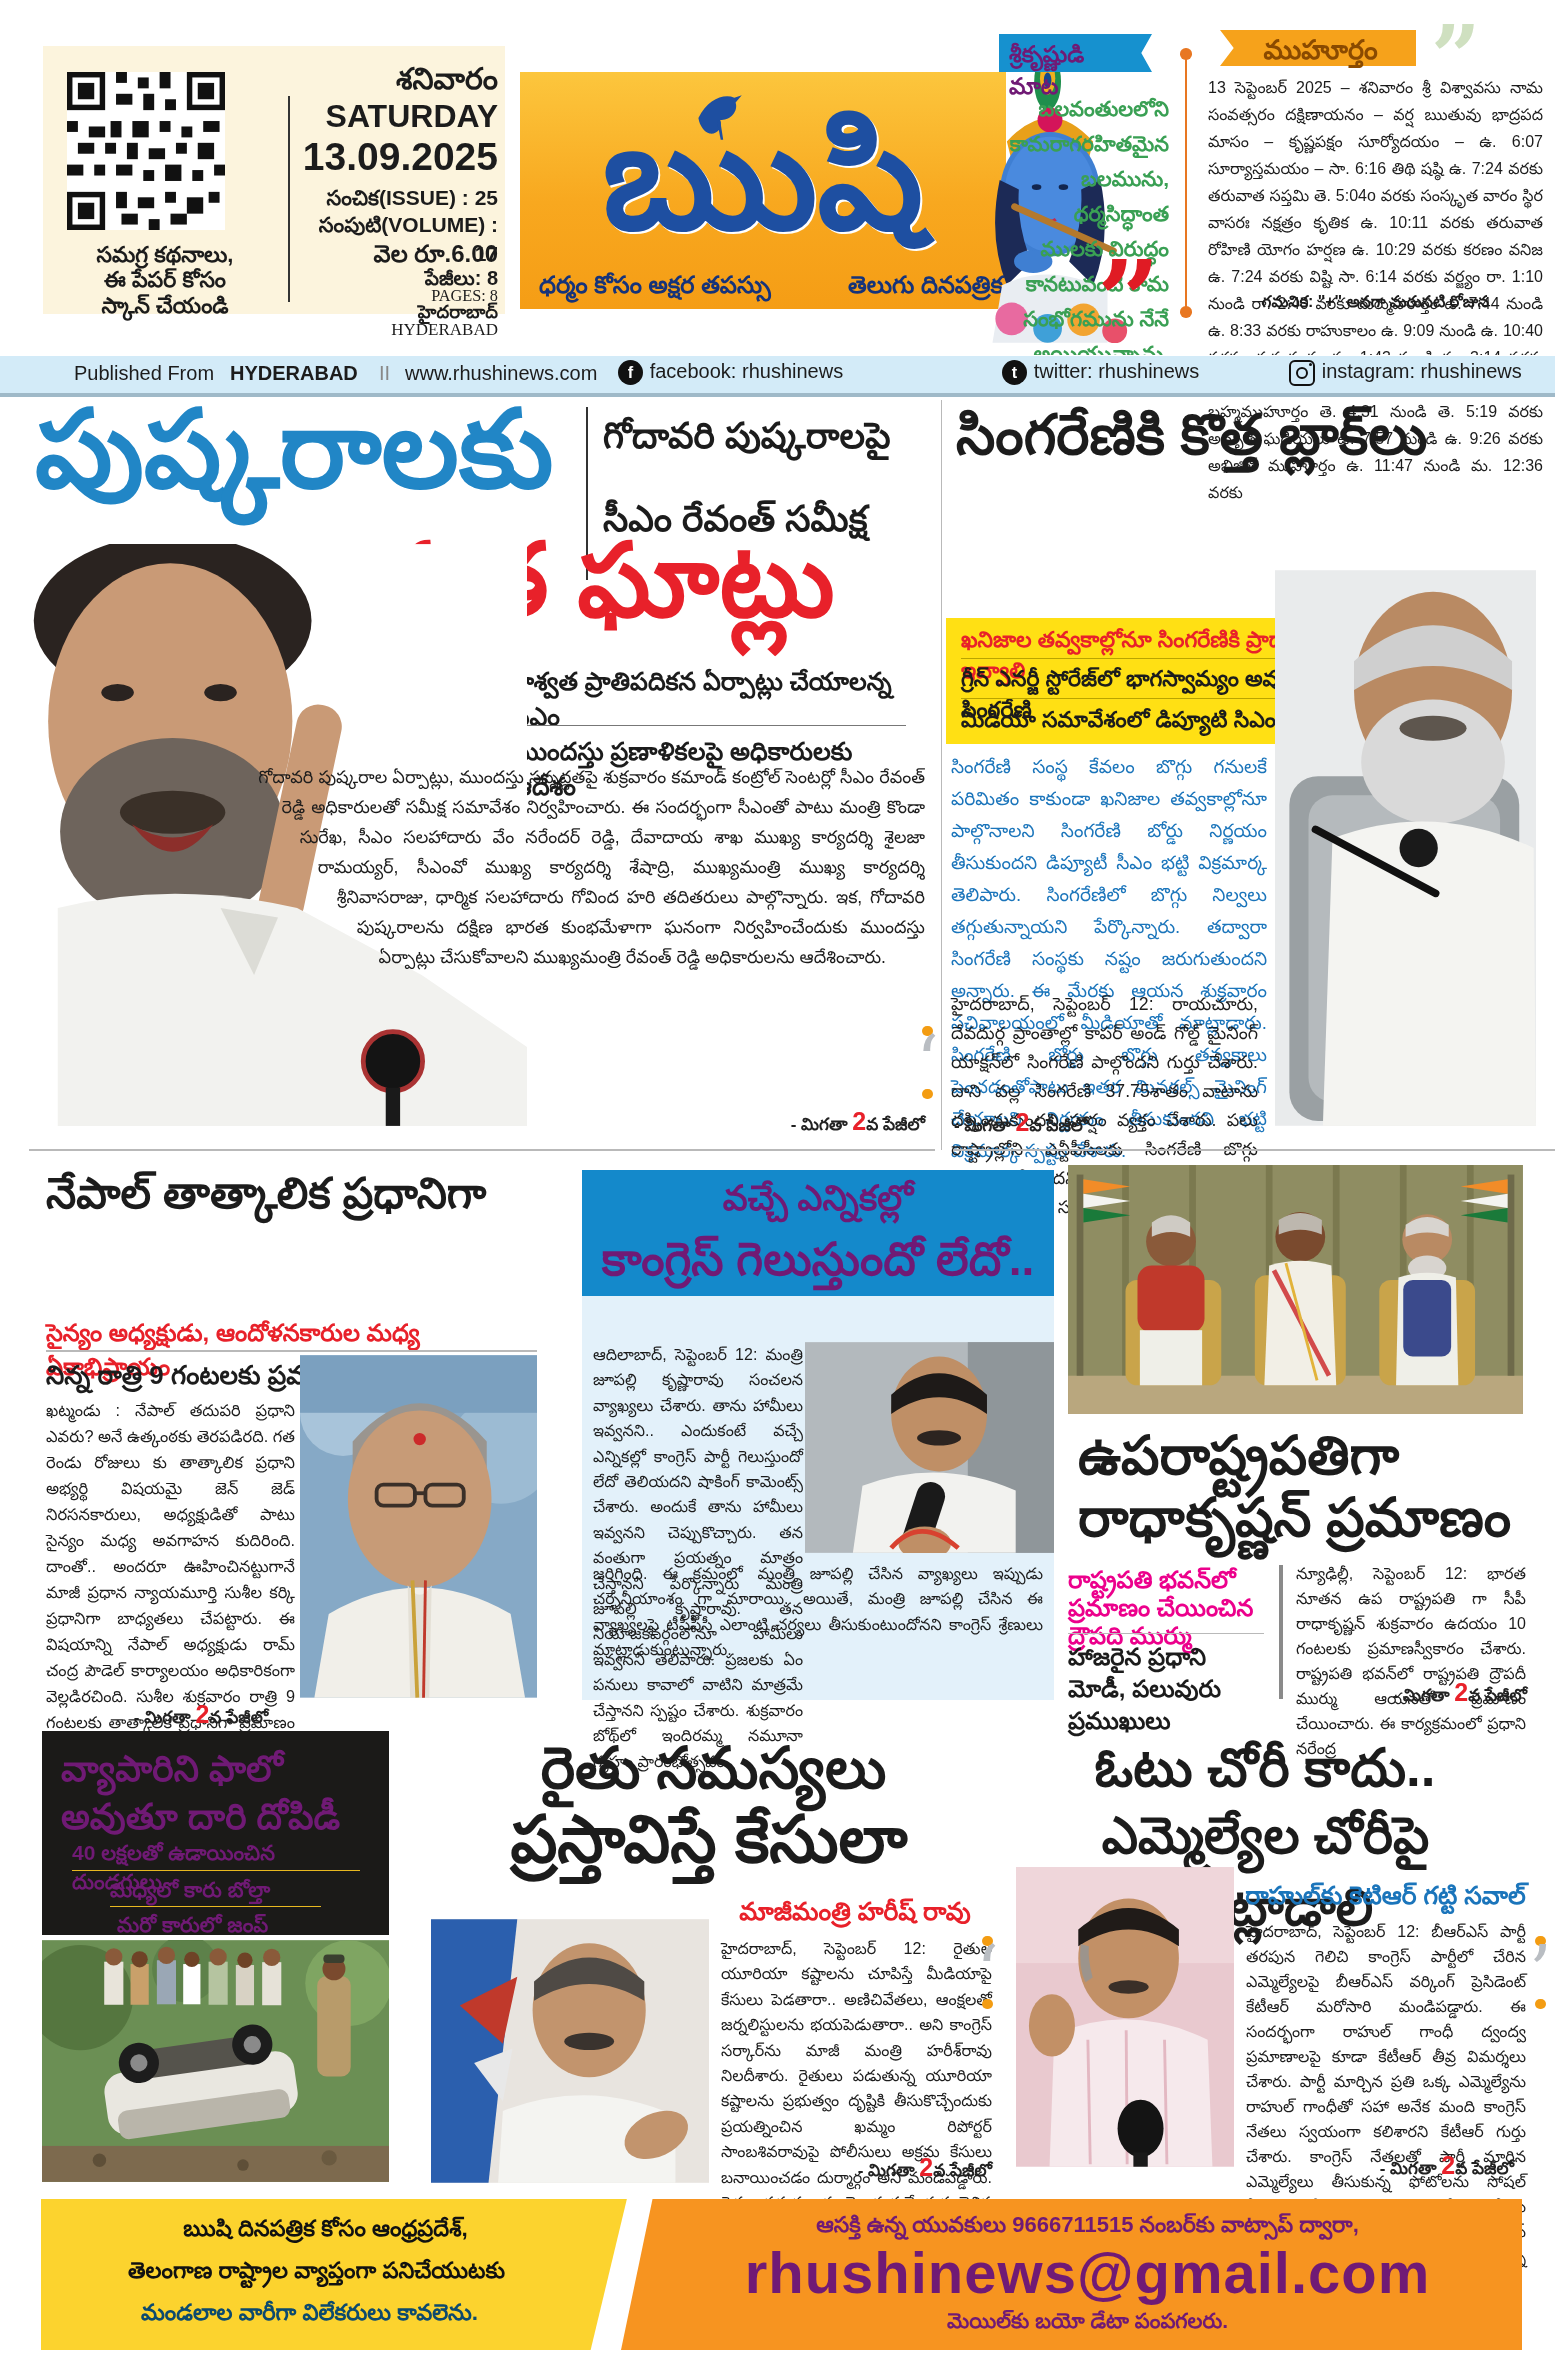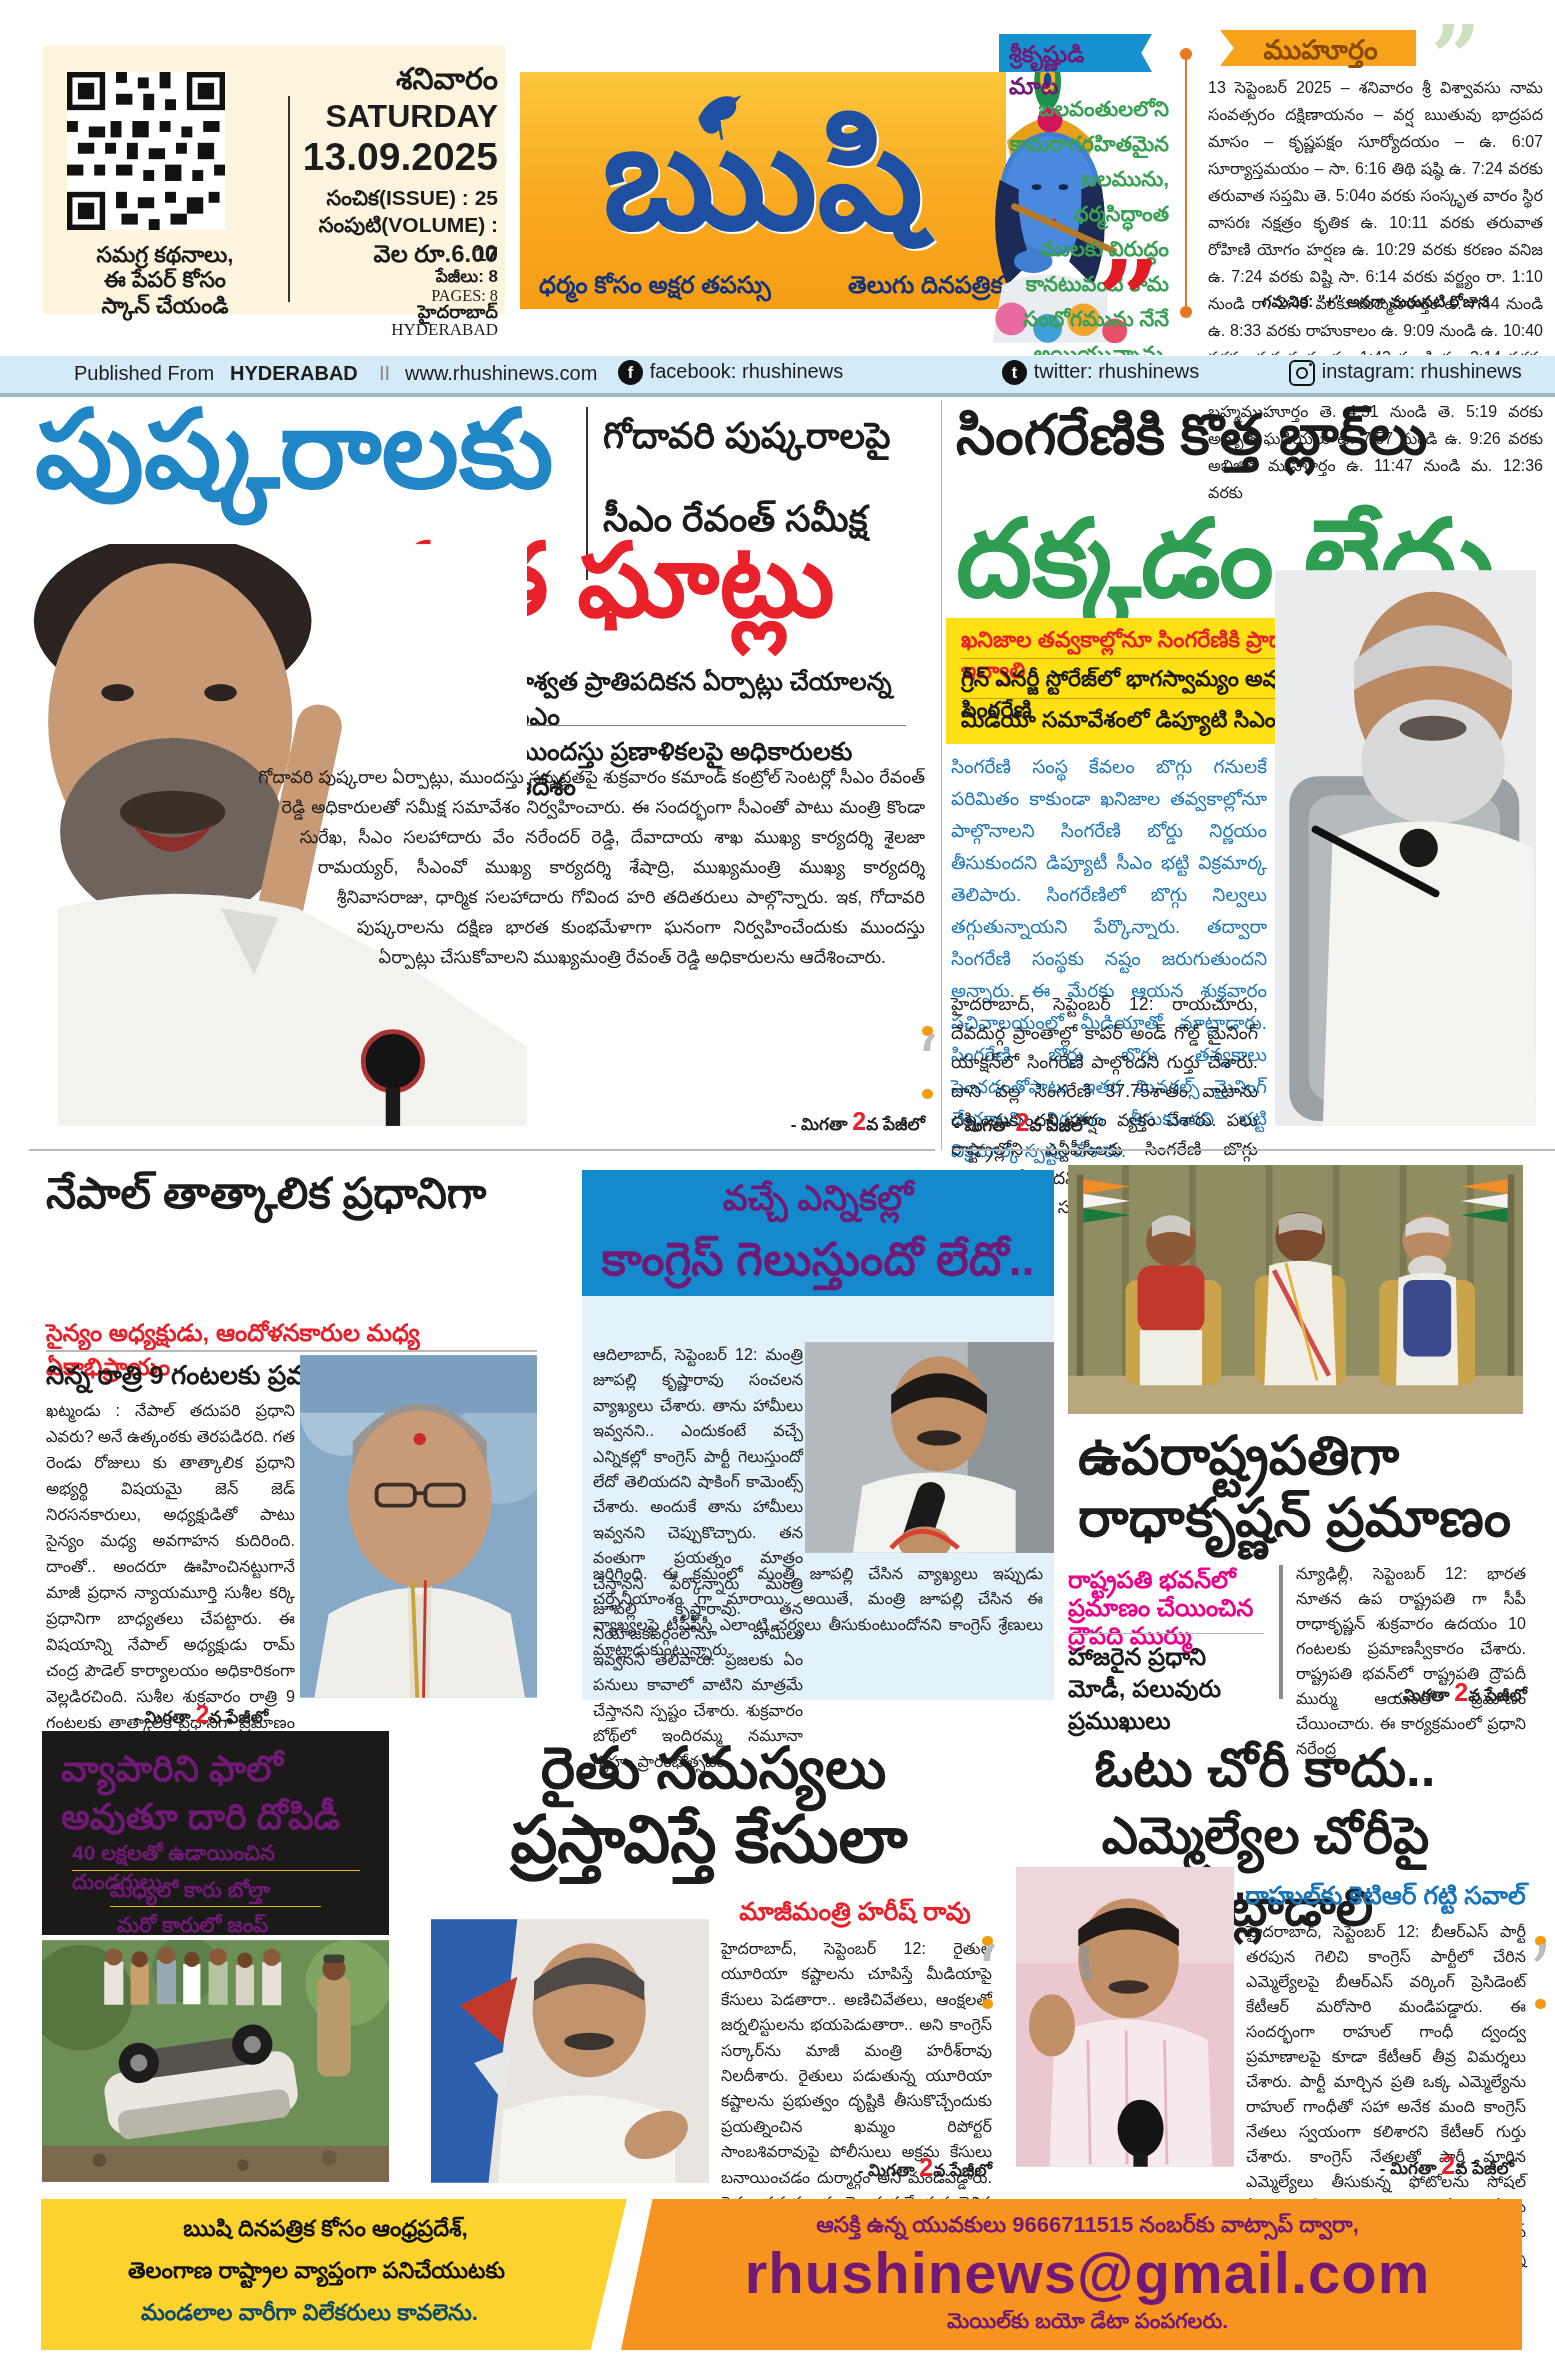--- a/index.html
+++ b/index.html
@@ -82,21 +82,21 @@
   <div class="a b c" style="left:50px;top:242px;width:230px;font-size:22px;">సమగ్ర కథనాలు,</div>
   <div class="a b c" style="left:50px;top:267px;width:230px;font-size:22px;">ఈ పేపర్ కోసం</div>
   <div class="a b c" style="left:50px;top:293px;width:230px;font-size:22px;">స్కాన్ చేయండి</div>
   <div class="a" style="left:288px;top:96px;width:1.9px;height:206px;background:#333;"></div>
   <div class="a b r" style="left:297px;top:62px;width:201px;font-size:30px;">శనివారం</div>
   <div class="a b r" style="left:297px;top:98px;width:201px;font-size:32px;">SATURDAY</div>
   <div class="a b r" style="left:297px;top:135px;width:201px;font-size:39px;">13.09.2025</div>
   <div class="a b r" style="left:297px;top:186px;width:201px;font-size:21px;">సంచిక(ISSUE) : 25</div>
   <div class="a b r" style="left:297px;top:213px;width:201px;font-size:21px;">సంపుటి(VOLUME) : 17</div>
   <div class="a b r" style="left:297px;top:240px;width:201px;font-size:24px;">వెల రూ.6.00</div>
-  <div class="a b r" style="left:297px;top:267px;width:201px;font-size:17px;">పేజీలు: 8</div>
+  <div class="a b r" style="left:297px;top:267px;width:201px;font-size:20px;">పేజీలు: 8</div>
   <div class="a r" style="left:297px;top:286px;width:201px;font-size:16.3px;font-family:'Liberation Serif',serif;">PAGES: 8</div>
   <div class="a b r" style="left:297px;top:302px;width:201px;font-size:18px;">హైదరాబాద్</div>
   <div class="a r" style="left:297px;top:320px;width:201px;font-size:17px;font-family:'Liberation Serif',serif;">HYDERABAD</div>
 
   <div class="a" style="left:520px;top:72px;width:486px;height:237px;background:linear-gradient(180deg,#fcc63d 0%,#f8a81f 55%,#f59d15 100%);"></div>
   <svg class="a" viewBox="0 0 100 100" style="left:681px;top:84px;width:72px;height:62px;">
     <path d="M20 55 C35 25, 60 15, 78 22 L90 18 L80 30 C85 45, 70 60, 55 58 C60 70, 50 82, 38 80 C30 78, 22 68, 20 55 Z" fill="#1e4fa1"></path>
     <path d="M55 58 L60 90 L56 90 L50 60 Z" fill="#1e4fa1"></path>
   </svg>
   <div class="a b c" style="left:520px;top:98px;width:486px;font-size:149px;line-height:158px;color:#1e4fa1;text-shadow:1.9px 1.9px 0 #ffffff;">ఋషి</div>
@@ -196,21 +196,20 @@
 
   <div class="qdec" style="left:913px;top:1021px;">
     <span class="dot"></span>
       <span class="q">‘</span>
       <span class="dot"></span>
   </div>
 
   <div class="vl" style="left:941px;top:400px;width:1.4px;height:750px;"></div>
 
   <div class="a b" style="left:956px;top:399px;width:594px;font-size:56px;line-height:72px;">సింగరేణికి కొత్త బ్లాక్‌లు</div>
-  <div class="a b" style="left:956px;top:496px;width:594px;font-size:108px;line-height:125px;color:#2f9e52;">దక్కడం లేదు</div>
 
   <div class="a" style="left:946px;top:618px;width:434px;height:126px;background:#ffe014;"></div>
   <div class="a b" style="left:961px;top:627px;width:407px;font-size:22px;color:#e8212a;">ఖనిజాల తవ్వకాల్లోనూ సింగరేణికి ప్రాధాన్యం ఇవ్వాలి</div>
   <div class="hl" style="left:961px;top:658px;width:405px;height:1px;background:#b9a400;"></div>
   <div class="a b" style="left:961px;top:666px;width:407px;font-size:22px;">గ్రీన్ ఎనర్జీ స్టోరేజ్‌లో భాగస్వామ్యం అవుతున్న సింగరేణి</div>
   <div class="hl" style="left:961px;top:698px;width:405px;height:1px;background:#b9a400;"></div>
   <div class="a b" style="left:961px;top:707px;width:407px;font-size:22px;">మీడియా సమావేశంలో డిప్యూటి సిఎం భట్టి</div>
 
   <svg class="a" viewBox="0 0 545 1160" style="left:1275px;top:570px;width:261px;height:556px;">
     <rect width="545" height="1160" fill="#e9ebec"></rect>

